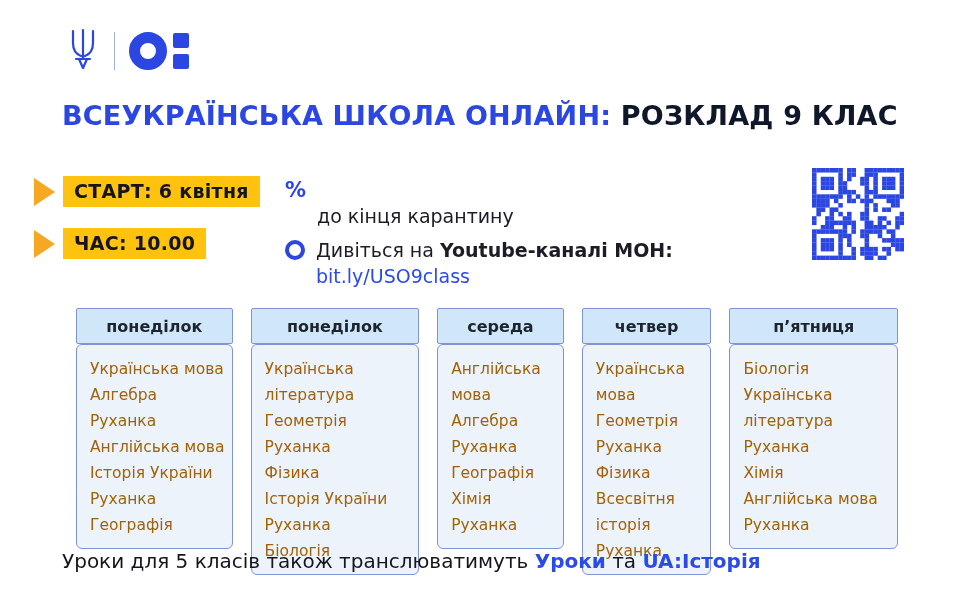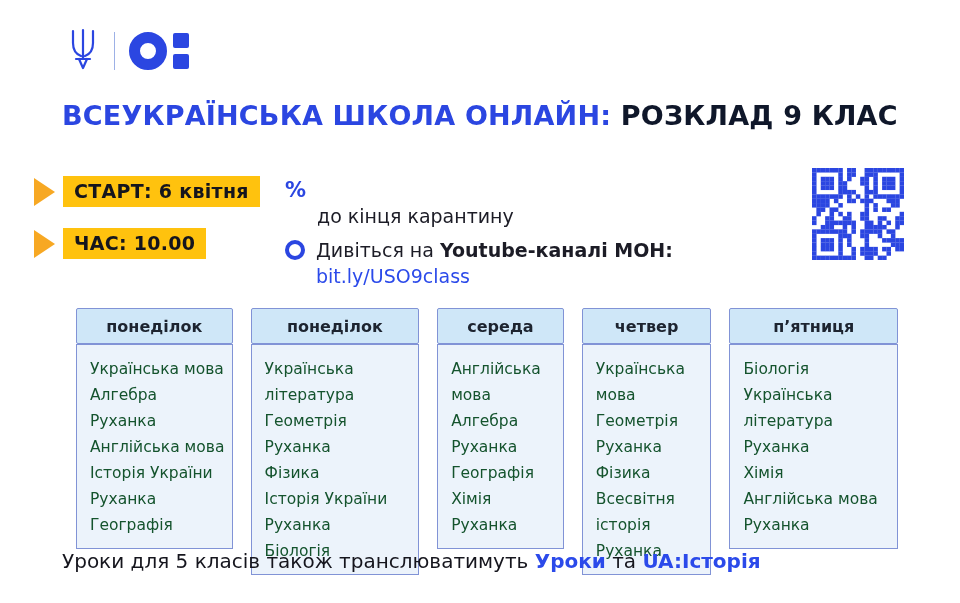--- a/index.html
+++ b/index.html
@@ -39,22 +39,22 @@
   .note-link { color:var(--link-blue,#2B4AEA); text-decoration:none; }
   .qr-box { flex:0 0 auto; margin-left:auto; width:92px; height:92px; margin-top:-8px; }
   
   .table { position:absolute; top:308px; left:62px; width:836px; display:grid;
            grid-template-columns:171fr 183fr 141fr 144fr 183fr; column-gap:4px; }
   .day-col { display:flex; flex-direction:column; gap:0;padding-left:14px; }
   .day-header { background:var(--table-header-bg,#CFE7F8); border:1px solid var(--table-border,#8193D6);
                 border-radius:2px; height:36px; box-sizing:border-box; display:flex; align-items:center;
                 justify-content:center; font-weight:bold; font-size:16px; color:#1d2430; }
   .day-body { background:var(--table-body-bg,#ECF3FB); border:1px solid var(--table-border,#8193D6);
-              border-radius:0; min-height:184px; box-sizing:border-box; padding:11px 6px 10px 13px;
-              font-size:15.5px; line-height:26px; color:#14532d; }
+              border-radius:6px; min-height:184px; box-sizing:border-box; padding:11px 6px 10px 13px;
+              font-size:15.5px; line-height:26px; color:#a16207; }
   
   .footer { position:absolute; top:549px; left:62px; font-size:20px; color:#15151d; }
   .footer .channel { color:var(--link-blue,#2B4AEA); font-weight:bold; }
 </style>
 </head>
 <body>
 
 <div class="page">
 
   <div class="logo-row">

